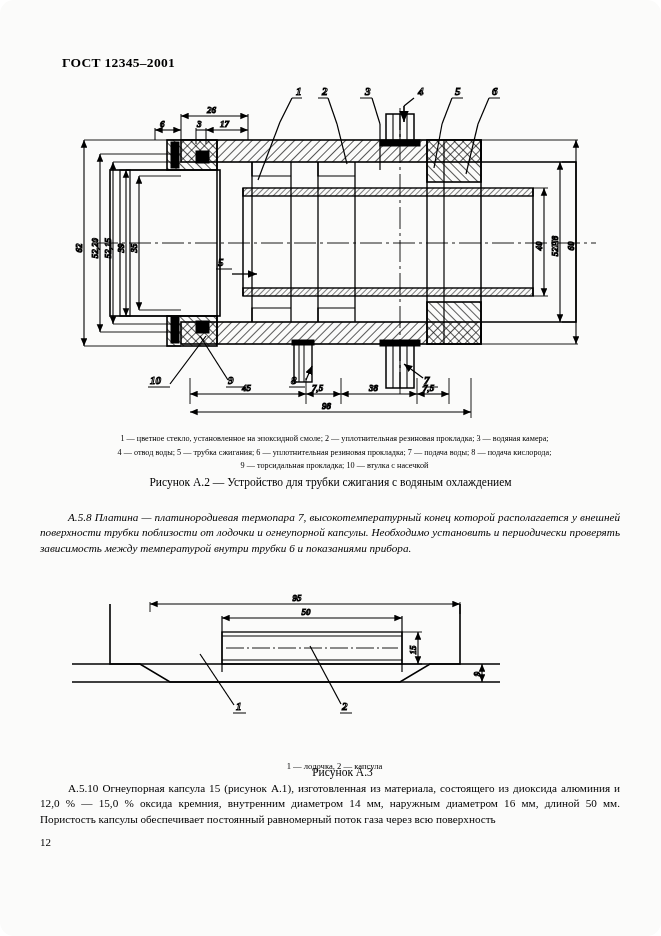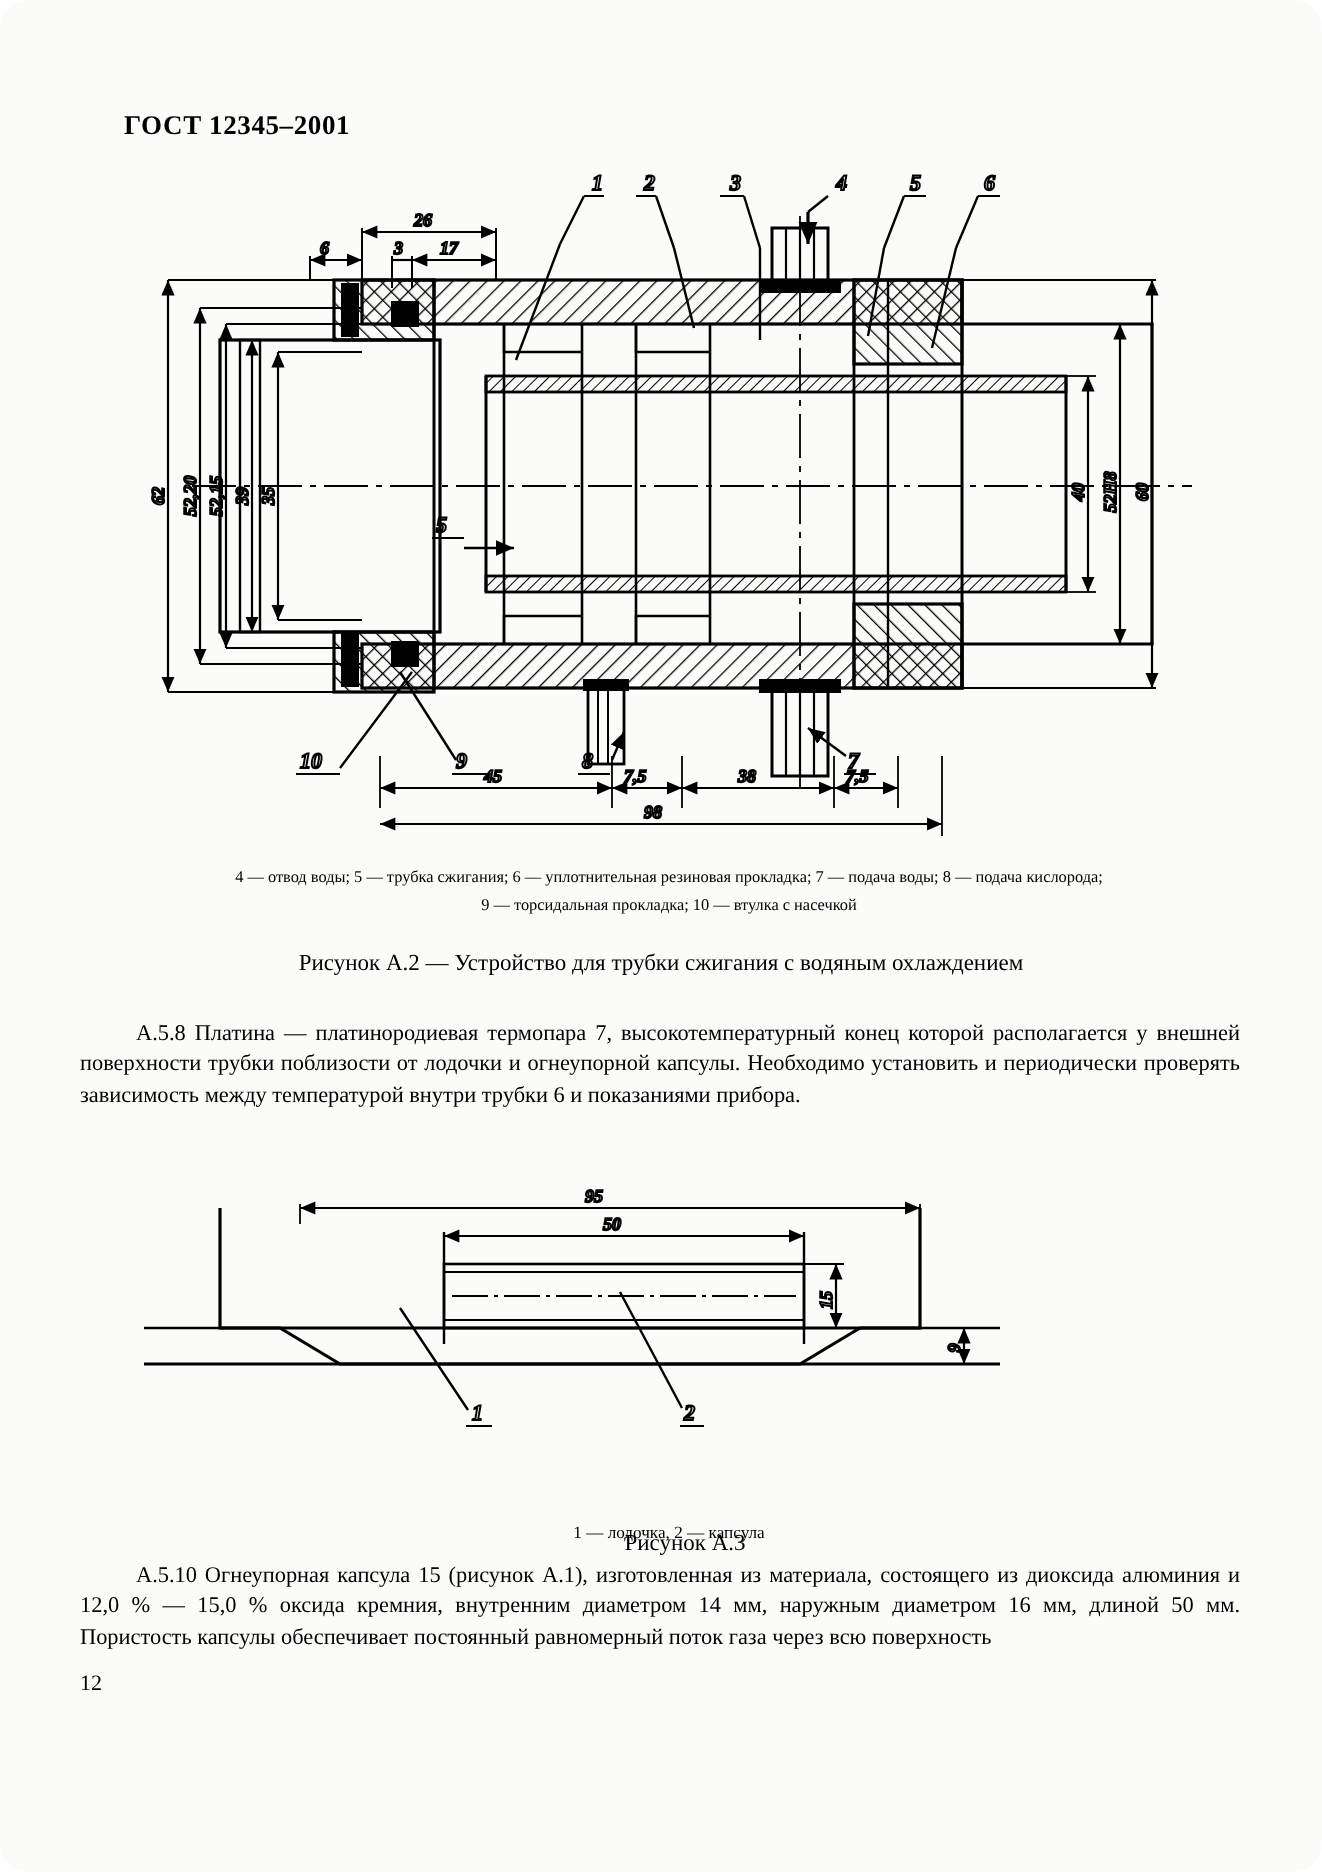--- a/index.html
+++ b/index.html
@@ -65,21 +65,21 @@
   
   .body-text {
     position: absolute;
     left: 40px;
     width: 580px;
     font-size: 11.2px;
     line-height: 15.4px;
     text-align: justify;
   }
   .body-text p { margin: 0; text-indent: 28px; }
-  #para-block-1 { top: 510px; }
+  #para-block-1 { top: 510px; font-style: italic; }
   #para-block-2 { top: 781px; }
 
   .page-number {
     position: absolute;
     left: 40px;
     top: 836px;
     font-size: 11px;
   }
 
   
@@ -323,20 +323,21 @@
           <text class="dim" x="312" y="313">7,5</text>
           <text class="dim" x="369" y="313">38</text>
           <text class="dim" x="423" y="313">7,5</text>
           <text class="dim" x="322" y="331">98</text>
         </g>
       </g>
     </svg>
   </div>
 
   <div class="legend" id="legend-a2">
+    <div>1 — цветное стекло,  установленное на эпоксидной смоле;   2 — уплотнительная резиновая прокладка; 3 — водяная камера;</div>
     <div>4 — отвод воды;   5 — трубка сжигания; 6 — уплотнительная резиновая прокладка; 7 — подача воды;  8 — подача кислорода;</div>
     <div>9 — торсидальная прокладка; 10 — втулка с насечкой</div>
   </div>
 
   <div class="fig-caption" id="caption-a2">Рисунок А.2 — Устройство для трубки сжигания с водяным охлаждением</div>
 
   <div class="body-text" id="para-block-1">
     <p>А.5.8  Платина — платинородиевая термопара 7, высокотемпературный конец которой располагается у внешней поверхности трубки поблизости от лодочки и огнеупорной капсулы. Необходимо установить и периодически проверять зависимость между температурой внутри трубки 6 и показаниями прибора.</p>
   </div>
 

